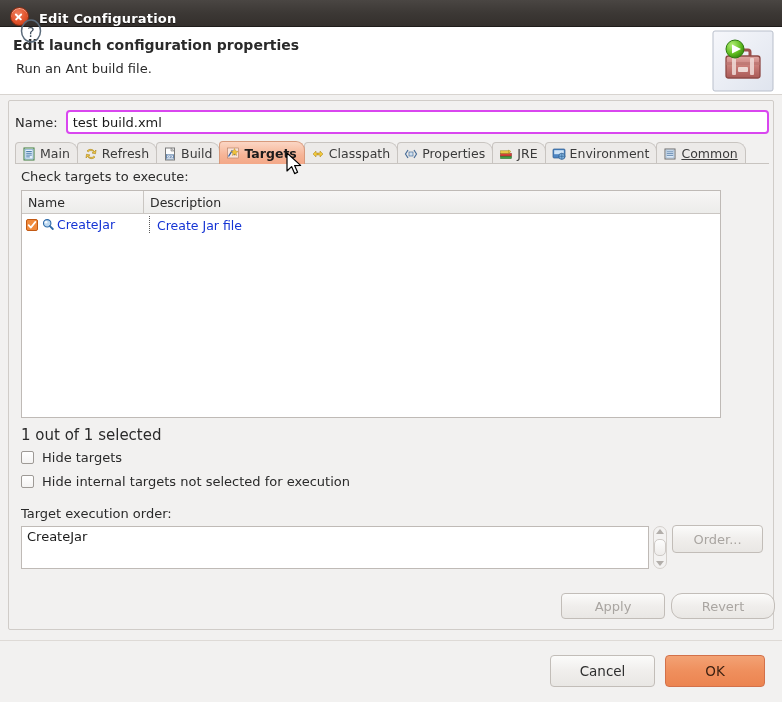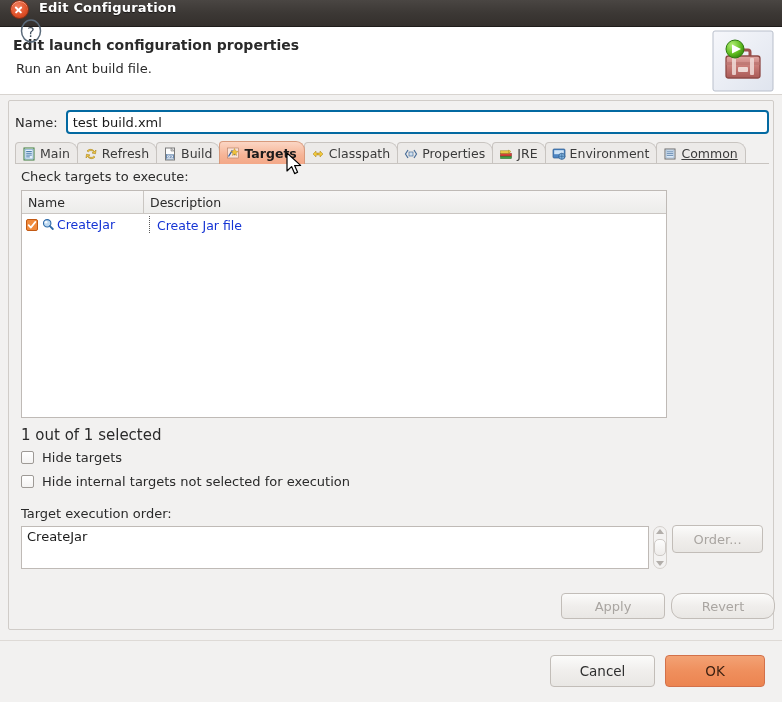--- a/index.html
+++ b/index.html
@@ -15,21 +15,21 @@
     background: #f2f1f0;
     box-sizing: border-box;
   }
 
   
   .titlebar {
     position: absolute; left: 0; top: 0; width: 782px; height: 27px;
     background: linear-gradient(to bottom, #4a4643 0%, #3c3835 50%, #342f2c 100%);
     border-bottom: 1px solid #1f1c1a;
     box-sizing: border-box;
-    display: flex; align-items: flex-start;
+    display: flex; align-items: flex-end;
   }
   .close-btn {
     width: 17px; height: 17px; border-radius: 50%;
     margin-left: 10px;
     background: radial-gradient(circle at 40% 32%, #f08060 0%, #e2532b 55%, #b93a17 100%);
     border: 1px solid #8f2e12;
     box-shadow: inset 0 1px 0 rgba(255,255,255,.45);
     position: relative; flex: none;
     cursor: pointer;
   }
@@ -78,21 +78,21 @@
     box-sizing: border-box;
   }
 
   .name-row {
     position: absolute; left: 6px; top: 8px; width: 754px; height: 26px;
     display: flex; align-items: center;
   }
   .name-label { font-size: 13px; color: #2a2a2a; margin-right: 8px; }
   .name-input {
     flex: 1; height: 24px; box-sizing: border-box;
-    border: 2px solid #0369a1; border-radius: 4px;
+    border: 2px solid #d946ef; border-radius: 4px;
     background: #ffffff;
     font-family: "DejaVu Sans", "Liberation Sans", sans-serif;
     font-size: 13px; color: #1a1a1a;
     padding: 0 5px;
     outline: none;
   }
 
   
   .tabstrip {
     position: absolute; left: 6px; top: 40px; width: 754px; height: 23px;
@@ -131,21 +131,21 @@
 
   
   .tabpanel {
     position: absolute; left: 6px; top: 63px; width: 754px; height: 460px;
   }
   .panel-label {
     position: absolute; left: 6px; top: 5px; font-size: 13px; color: #2a2a2a;
   }
 
   .table-box {
-    position: absolute; left: 6px; top: 26px; width: 646px; height: 228px;
+    position: absolute; left: 6px; top: 26px; width: 700px; height: 228px;
     background: #ffffff;
     border: 1px solid #bfbab6;
     box-sizing: border-box;
   }
   .table-head {
     display: flex; height: 23px;
     background: linear-gradient(to bottom, #f7f6f5 0%, #ececea 100%);
     border-bottom: 1px solid #cac6c2;
     box-sizing: border-box;
   }

